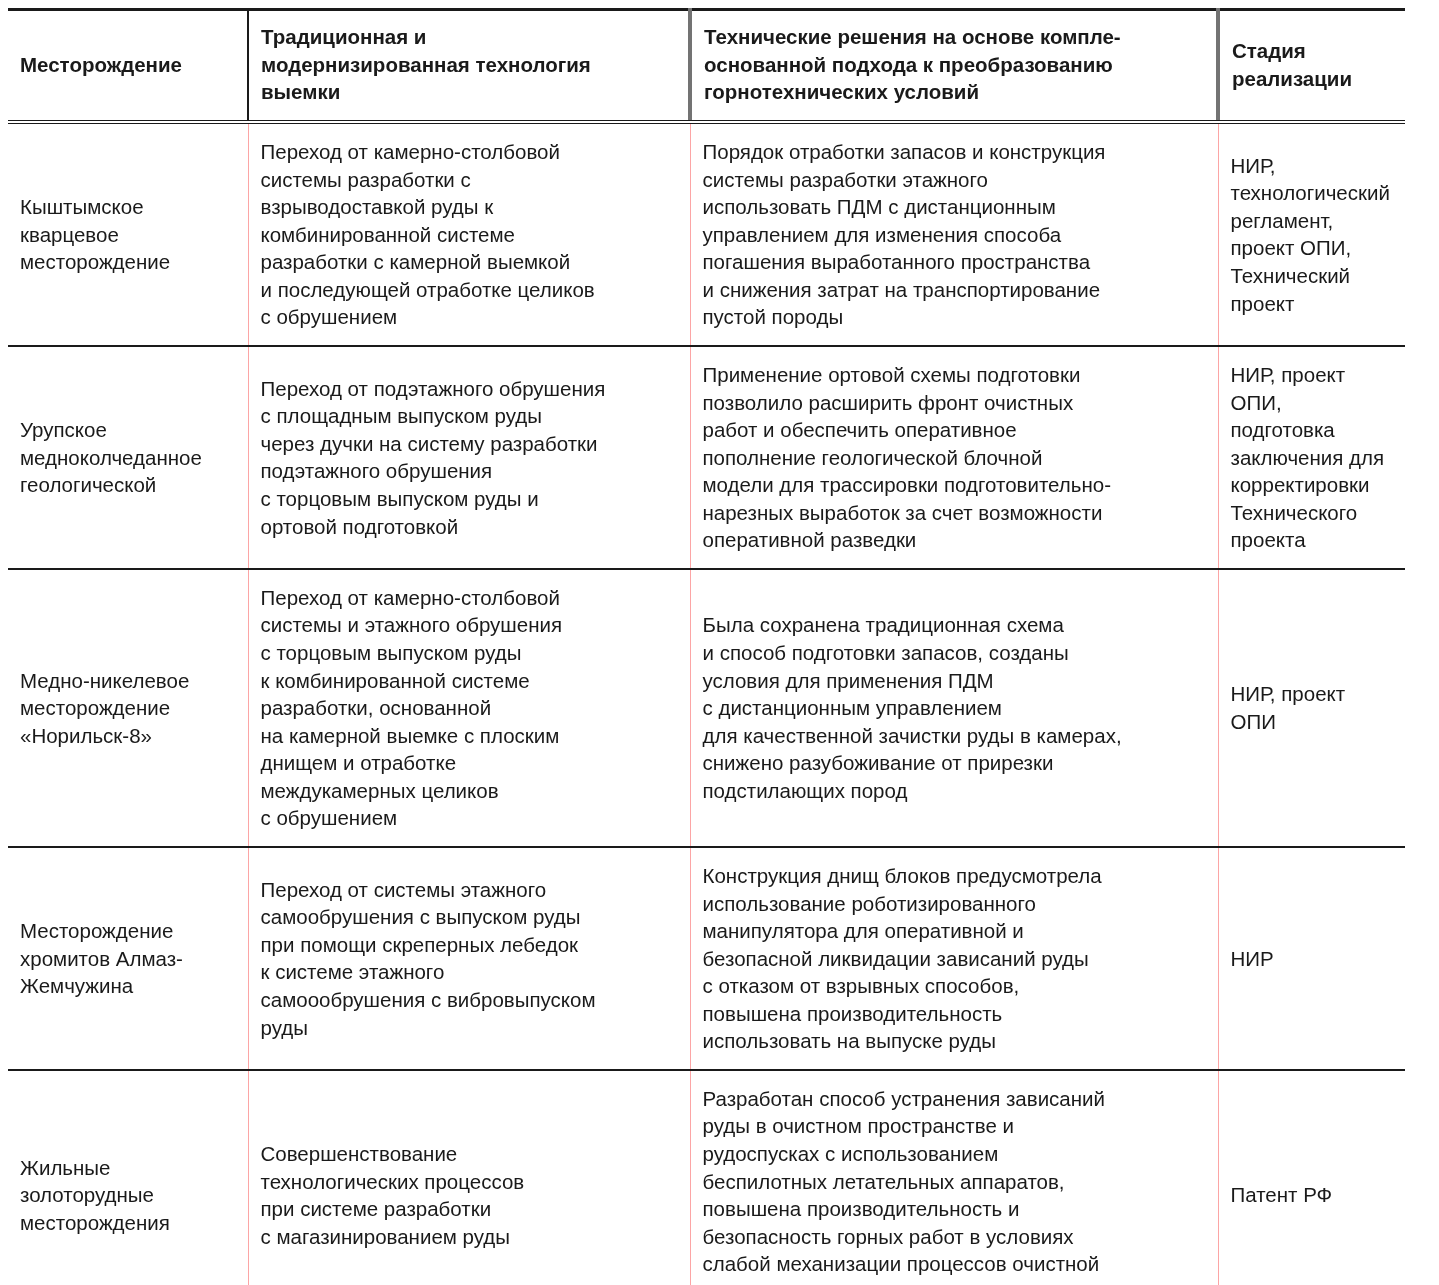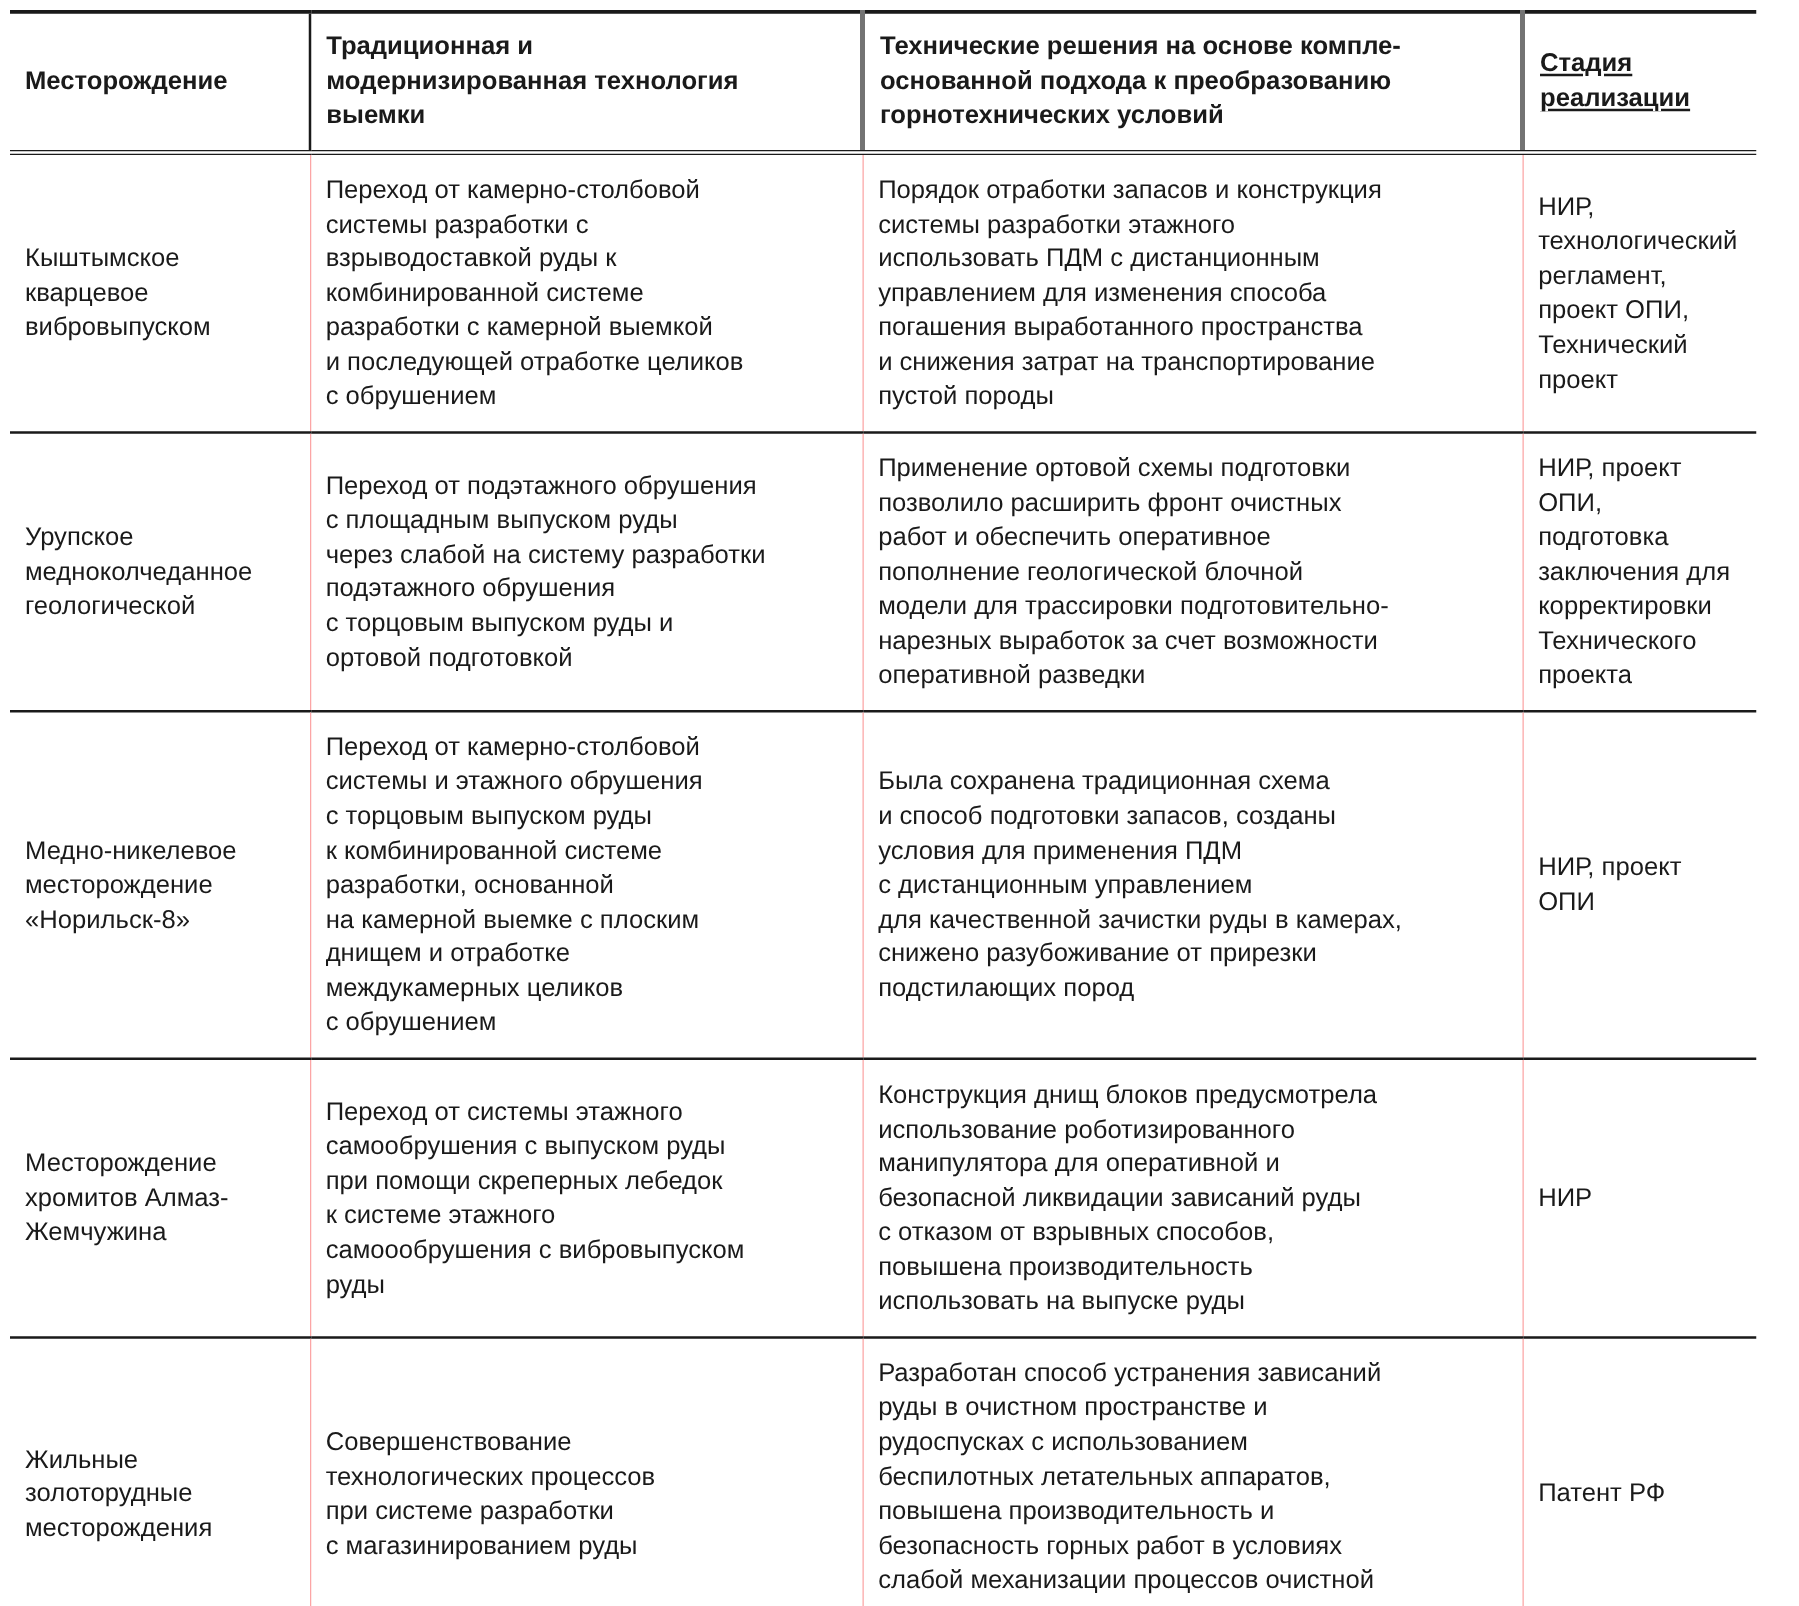--- a/index.html
+++ b/index.html
@@ -42,21 +42,21 @@
     text-align: left;
     font-weight: bold;
     font-size: 20.5px;
     line-height: 1.35;
     padding: 12px 12px 14px 12px;
     border-top: 3px solid #1a1a1a;
     border-bottom: 4px double #1a1a1a;
     border-right: 4px solid #737373;
     white-space: pre-line;
   }
-  thead th:last-child { border-right: none; text-decoration: underline; }
+  thead th:last-child { border-right: none; }
   thead th.th-deposit { border-right: 2px solid #1a1a1a; }
 
   
   tbody td {
     vertical-align: middle;
     text-align: left;
     padding: 14px 12px 14px 12px;
     border-bottom: 2px solid #1a1a1a;
     border-right: 1px solid #fca5a5;
     white-space: pre-line;
@@ -95,21 +95,21 @@
 основанной подхода к преобразованию
 горнотехнических условий</th>
         <th class="th-stage">Стадия
 реализации</th>
       </tr>
     </thead>
     <tbody>
       <tr>
         <td class="cell-deposit">Кыштымское
 кварцевое
-вибровыпуском</td>
+месторождение</td>
         <td class="cell-trad">Переход от камерно-столбовой
 системы разработки с
 взрыводоставкой руды к
 комбинированной системе
 разработки с камерной выемкой
 и последующей отработке целиков
 с обрушением</td>
         <td class="cell-solution">Порядок отработки запасов и конструкция
 системы разработки этажного
 использовать ПДМ с дистанционным
@@ -123,21 +123,21 @@
 проект ОПИ,
 Технический
 проект</td>
       </tr>
       <tr>
         <td class="cell-deposit">Урупское
 медноколчеданное
 геологической</td>
         <td class="cell-trad">Переход от подэтажного обрушения
 с площадным выпуском руды
-через слабой на систему разработки
+через дучки на систему разработки
 подэтажного обрушения
 с торцовым выпуском руды и
 ортовой подготовкой</td>
         <td class="cell-solution">Применение ортовой схемы подготовки
 позволило расширить фронт очистных
 работ и обеспечить оперативное
 пополнение геологической блочной
 модели для трассировки подготовительно-
 нарезных выработок за счет возможности
 оперативной разведки</td>

